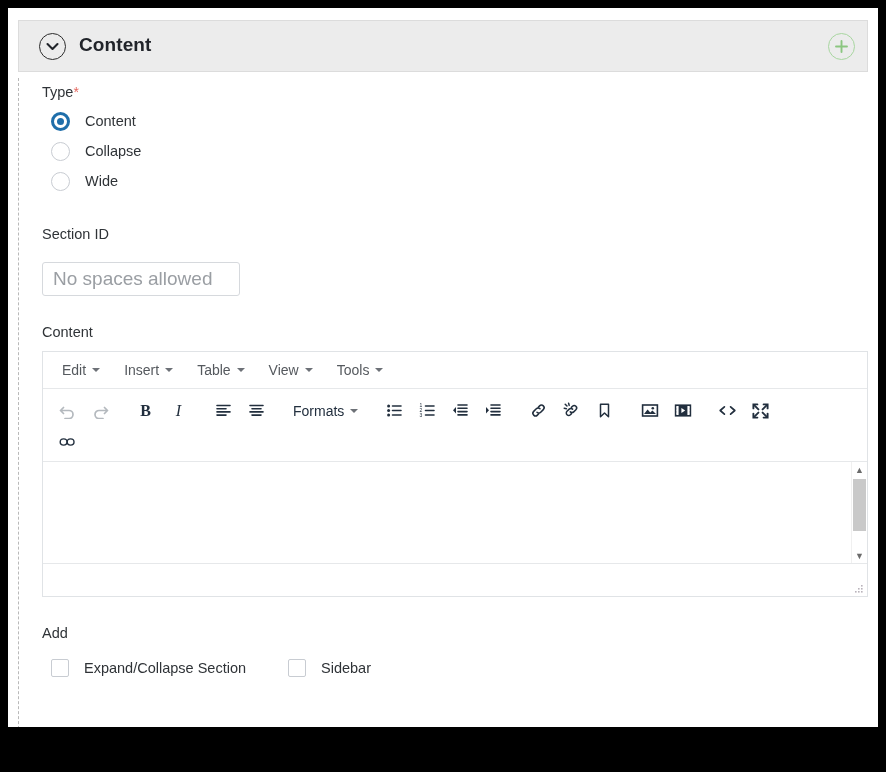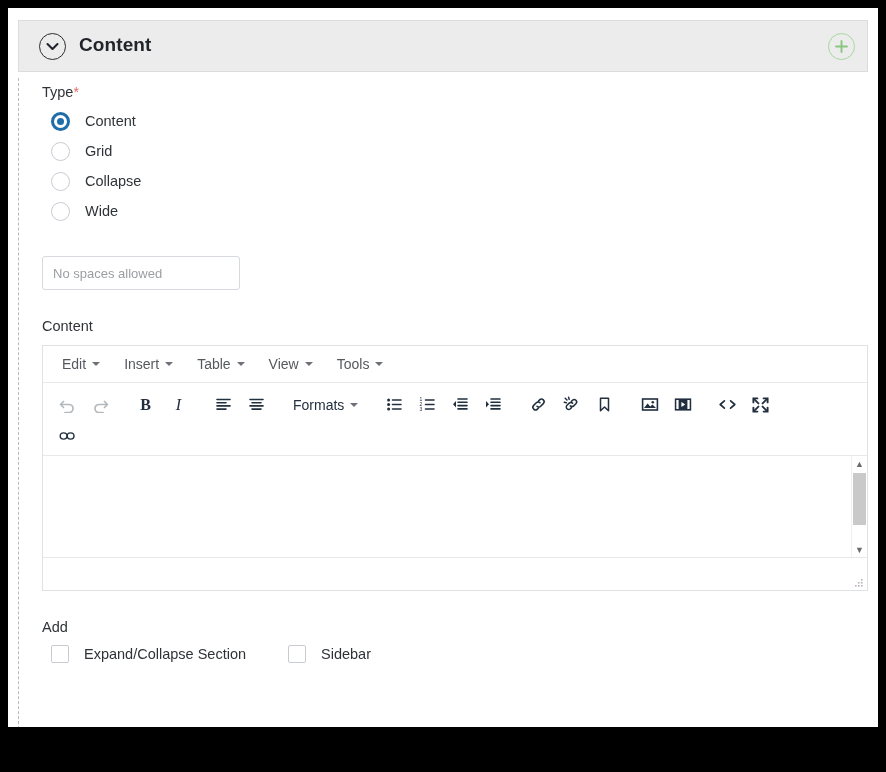--- a/index.html
+++ b/index.html
@@ -142,21 +142,21 @@
     margin-top: 10px;
   }
   .text-input {
     margin-top: 20px;
     width: 198px;
     height: 34px;
     border: 1px solid #d6d9dd;
     border-radius: 3px;
     box-sizing: border-box;
     padding: 0 10px;
-    font-size: 13px;
+    font-size: 19px;
     font-family: "Liberation Sans", sans-serif;
     color: #2f3337;
     background: #fff;
     display: block;
   }
   .text-input::placeholder { color: #9a9ea3; }
 
   .content-block { margin-top: 28px; }
 
   
@@ -250,21 +250,21 @@
     background: #fff;
   }
   .resize-grip {
     position: absolute;
     right: 3px; bottom: 3px;
     width: 12px; height: 12px;
   }
 
   
   .add-block { margin-top: 28px; }
-  .cb-row { display: flex; align-items: center; margin-top: 10px; }
+  .cb-row { display: flex; align-items: center; margin-top: 18px; }
   .checkbox {
     width: 18px; height: 18px;
     border: 1.5px solid #c8ccd2;
     border-radius: 2px;
     background: #fff;
     box-sizing: border-box;
     margin-left: 9px;
     cursor: pointer;
     flex: 0 0 auto;
   }
@@ -298,34 +298,31 @@
       <div class="field-label">
         <span>Type</span><span class="req-star">*</span>
       </div>
       <div class="radio-list">
         <div class="radio-row">
           <span class="radio checked"></span>
           <span class="radio-label">Content</span>
         </div>
         <div class="radio-row">
           <span class="radio"></span>
-          <span class="radio-label">Grid</span>
-        </div>
-        <div class="radio-row">
-          <span class="radio"></span>
           <span class="radio-label">Collapse</span>
         </div>
         <div class="radio-row">
           <span class="radio"></span>
           <span class="radio-label">Wide</span>
         </div>
       </div>
     </div>
 
     <div class="section-id-block">
+      <div class="field-label">Section ID</div>
       <input class="text-input" type="text" placeholder="No spaces allowed" style="">
     </div>
 
     <div class="content-block">
       <div class="field-label">Content</div>
 
       <div class="editor">
 
         <div class="menubar">
           <div class="menu-item">

